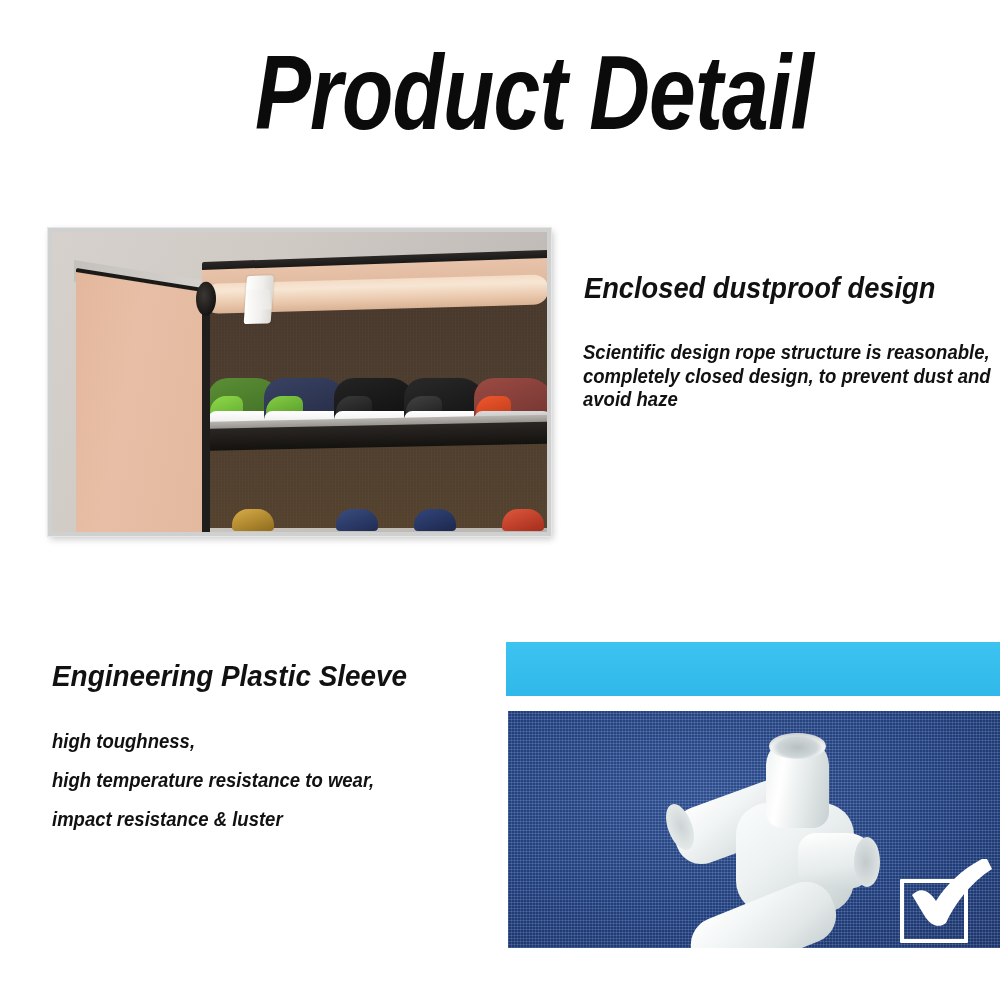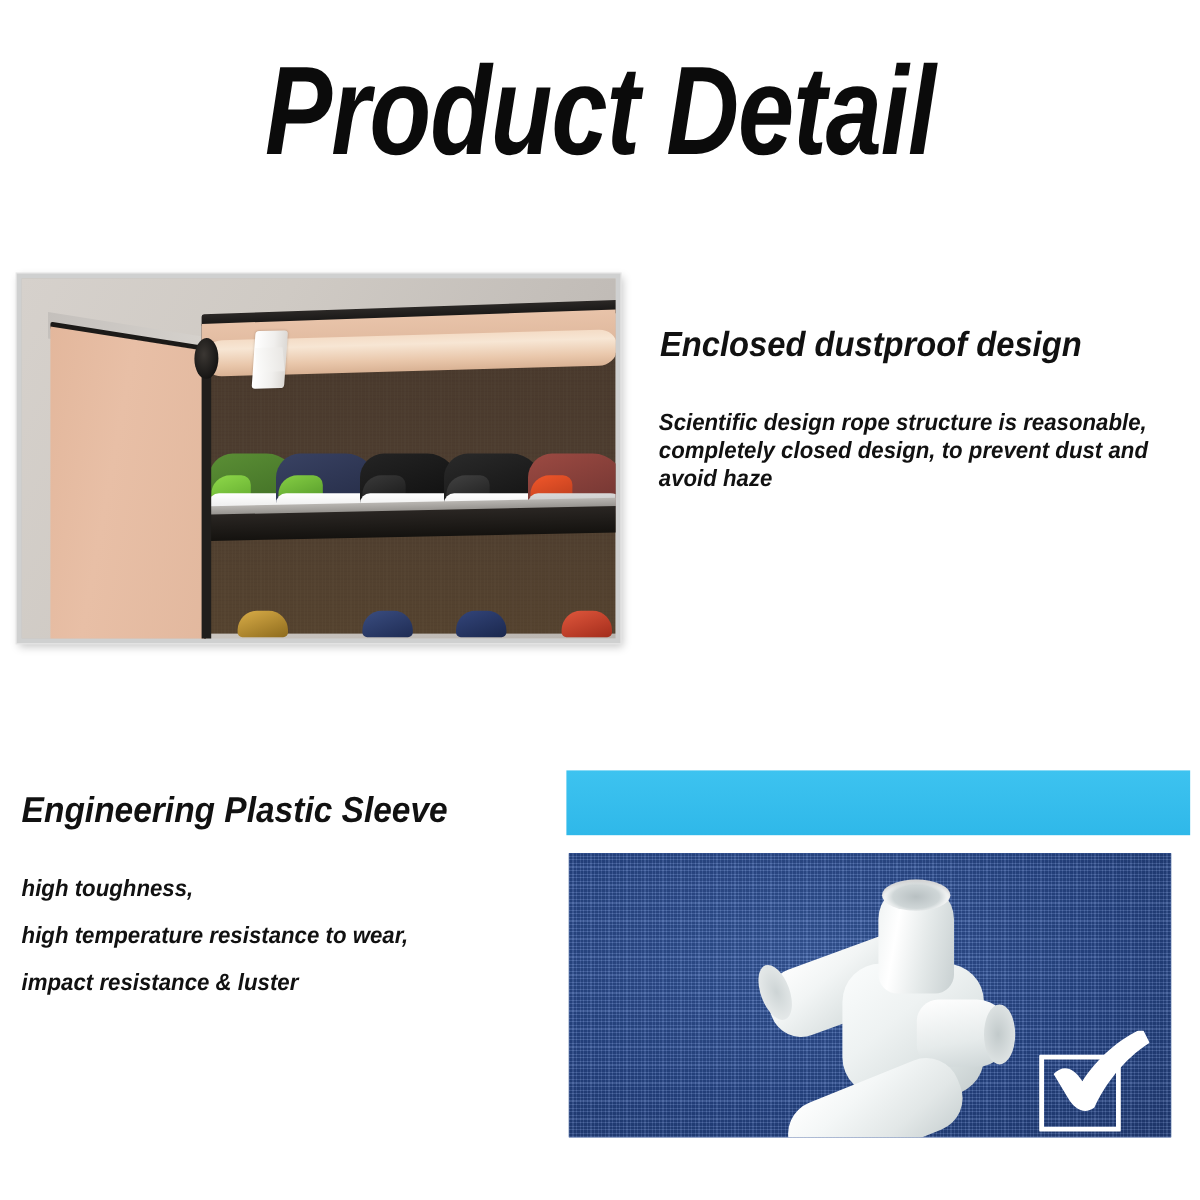--- a/index.html
+++ b/index.html
@@ -3,21 +3,21 @@
 <meta charset="utf-8">
 <style>
   html,body{margin:0;padding:0;}
   body{
     width:1000px;height:1000px;
     background:#ffffff;
     font-family:"Liberation Sans", sans-serif;
     overflow:hidden;
     position:relative;
   }
-  .page{position:relative;width:918px;height:1000px;}
+  .page{position:relative;width:918px;height:1000px;margin-left:34px;}
 
   
   .title{
     position:absolute;left:0;top:38px;width:1000px;
     text-align:center;
     font-family:"Liberation Sans", sans-serif;
     font-weight:bold;font-style:italic;
     font-size:105px;
     line-height:110px;
     letter-spacing:-1px;

